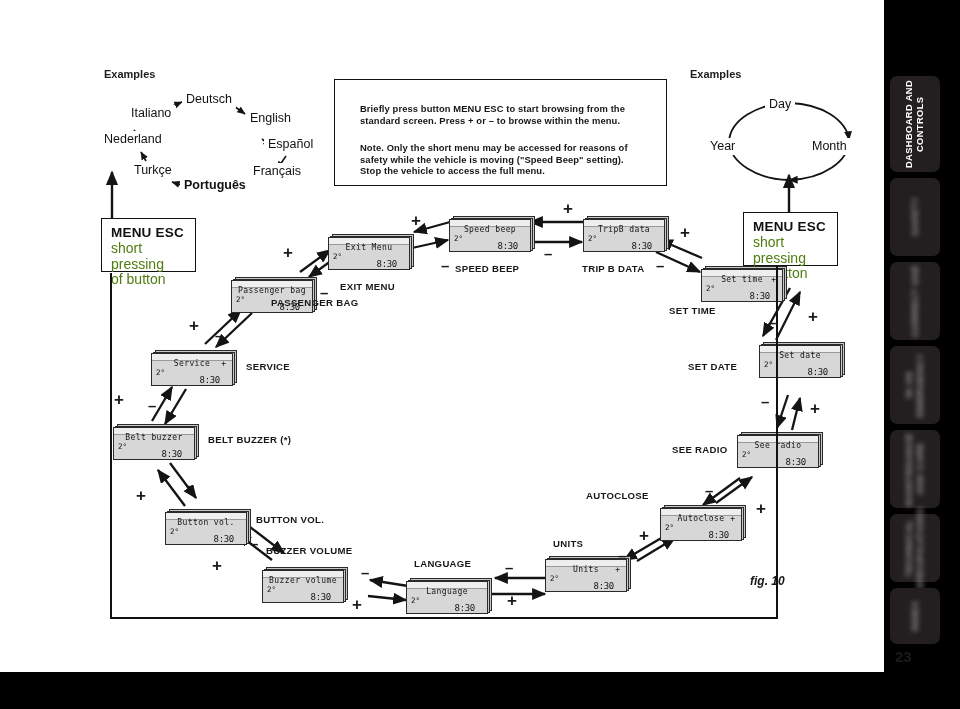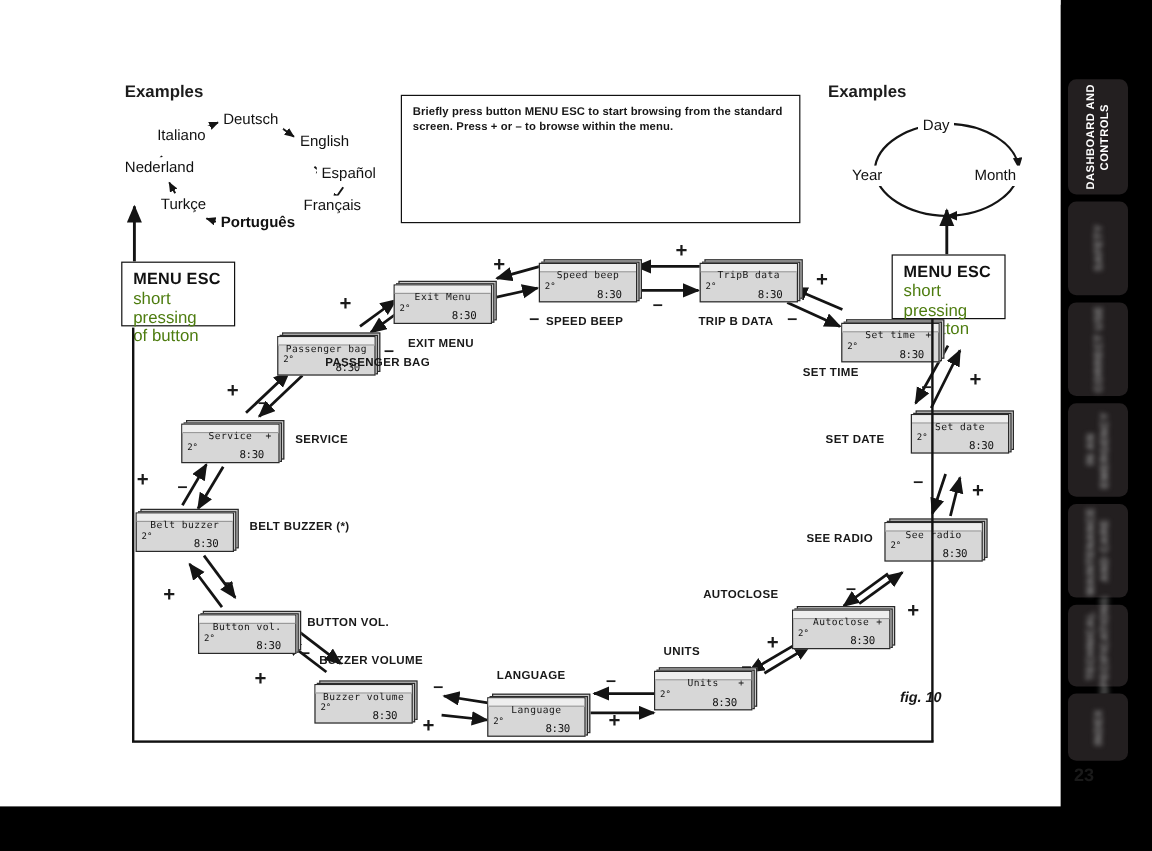--- a/index.html
+++ b/index.html
@@ -7,36 +7,36 @@
   body{
     width:960px;height:709px;position:relative;overflow:hidden;
     font-family:"Liberation Sans", sans-serif;color:#1a1a1a;
   }
   #page{position:absolute;left:0;top:0;width:960px;height:709px;background:#000;}
 
   
   .sheet{position:absolute;left:0;top:0;width:884px;height:672px;background:#fff;}
 
   
-  .examples-h{position:absolute;font-weight:bold;font-size:14px;color:#1c1c1c;filter:blur(.55px);}
+  .examples-h{position:absolute;font-weight:bold;font-size:11px;color:#1c1c1c;filter:blur(.55px);}
 
   
   .lang{
     position:absolute;background:#fff;border:0;
     font-size:12.5px;color:#111;line-height:17px;padding:0 4px;
     white-space:nowrap;font-family:"Liberation Sans", sans-serif;
   }
 
   
   .notebox{
     position:absolute;background:#fff;border:1.6px solid #111;
     padding:7px 9px 8px 9px;box-sizing:border-box;
   }
   .notebox p{
-    margin:0;font-size:9.4px;line-height:11.6px;font-weight:bold;
+    margin:16px;font-size:9.4px;line-height:11.6px;font-weight:bold;
     color:#161616;filter:blur(.5px);letter-spacing:.1px;
   }
 
   
   .escbox{
     position:absolute;background:#fff;border:1.3px solid #111;
     box-sizing:border-box;padding:6px 8px 7px 9px;
   }
   .escbox .t1{font-size:13.5px;font-weight:bold;color:#111;line-height:16px;letter-spacing:.2px;}
   .escbox .t2{font-size:14px;color:#4d7c0f;line-height:15.5px;}
@@ -84,21 +84,21 @@
   .frameline{position:absolute;background:#111;}
 
   
   .footnote{
     position:absolute;font-size:9.3px;font-weight:bold;color:#161616;
     filter:blur(.55px);white-space:nowrap;letter-spacing:.1px;
   }
   .fignum{position:absolute;font-style:italic;font-weight:bold;font-size:12px;color:#161616;filter:blur(.6px);}
 
   
-  .rail{position:absolute;right:0;top:4px;width:76px;height:675px;background:#000;}
+  .rail{position:absolute;right:0;top:14px;width:76px;height:675px;background:#000;}
   .tab{
     position:absolute;left:6px;width:50px;background:#231f20;border-radius:7px;
   }
   .tab.active{background:#231f20;}
   .tab .tlabel{
     position:absolute;left:0;top:0;width:100%;height:100%;
     display:flex;align-items:center;justify-content:center;
   }
   .vert{
     writing-mode:vertical-rl;transform:rotate(180deg);
@@ -220,20 +220,21 @@
     <div class="lang" style="left:180px;top:177px;font-weight:bold;">Português</div>
 
     <div class="escbox" style="left:101px;top:218px;width:95px;height:54px;">
       <div class="t1">MENU ESC</div>
       <div class="t2">short pressing</div>
       <div class="t2">of button</div>
     </div>
 
     <div class="notebox" style="left:334px;top:79px;width:333px;height:107px;">
       <p>Briefly press button MENU ESC to start browsing from the standard screen. Press + or – to browse within the menu.</p>
+      <p>Note. Only the short menu may be accessed for reasons of safety while the vehicle is moving ("Speed Beep" setting). Stop the vehicle to access the full menu.</p>
     </div>
 
     <div class="examples-h" style="left:690px;top:68px;">Examples</div>
 
     <div class="lang" style="left:765px;top:96px;">Day</div>
     <div class="lang" style="left:706px;top:138px;">Year</div>
     <div class="lang" style="left:808px;top:138px;">Month</div>
 
     <div class="escbox" style="left:743px;top:212px;width:95px;height:54px;">
       <div class="t1">MENU ESC</div>

